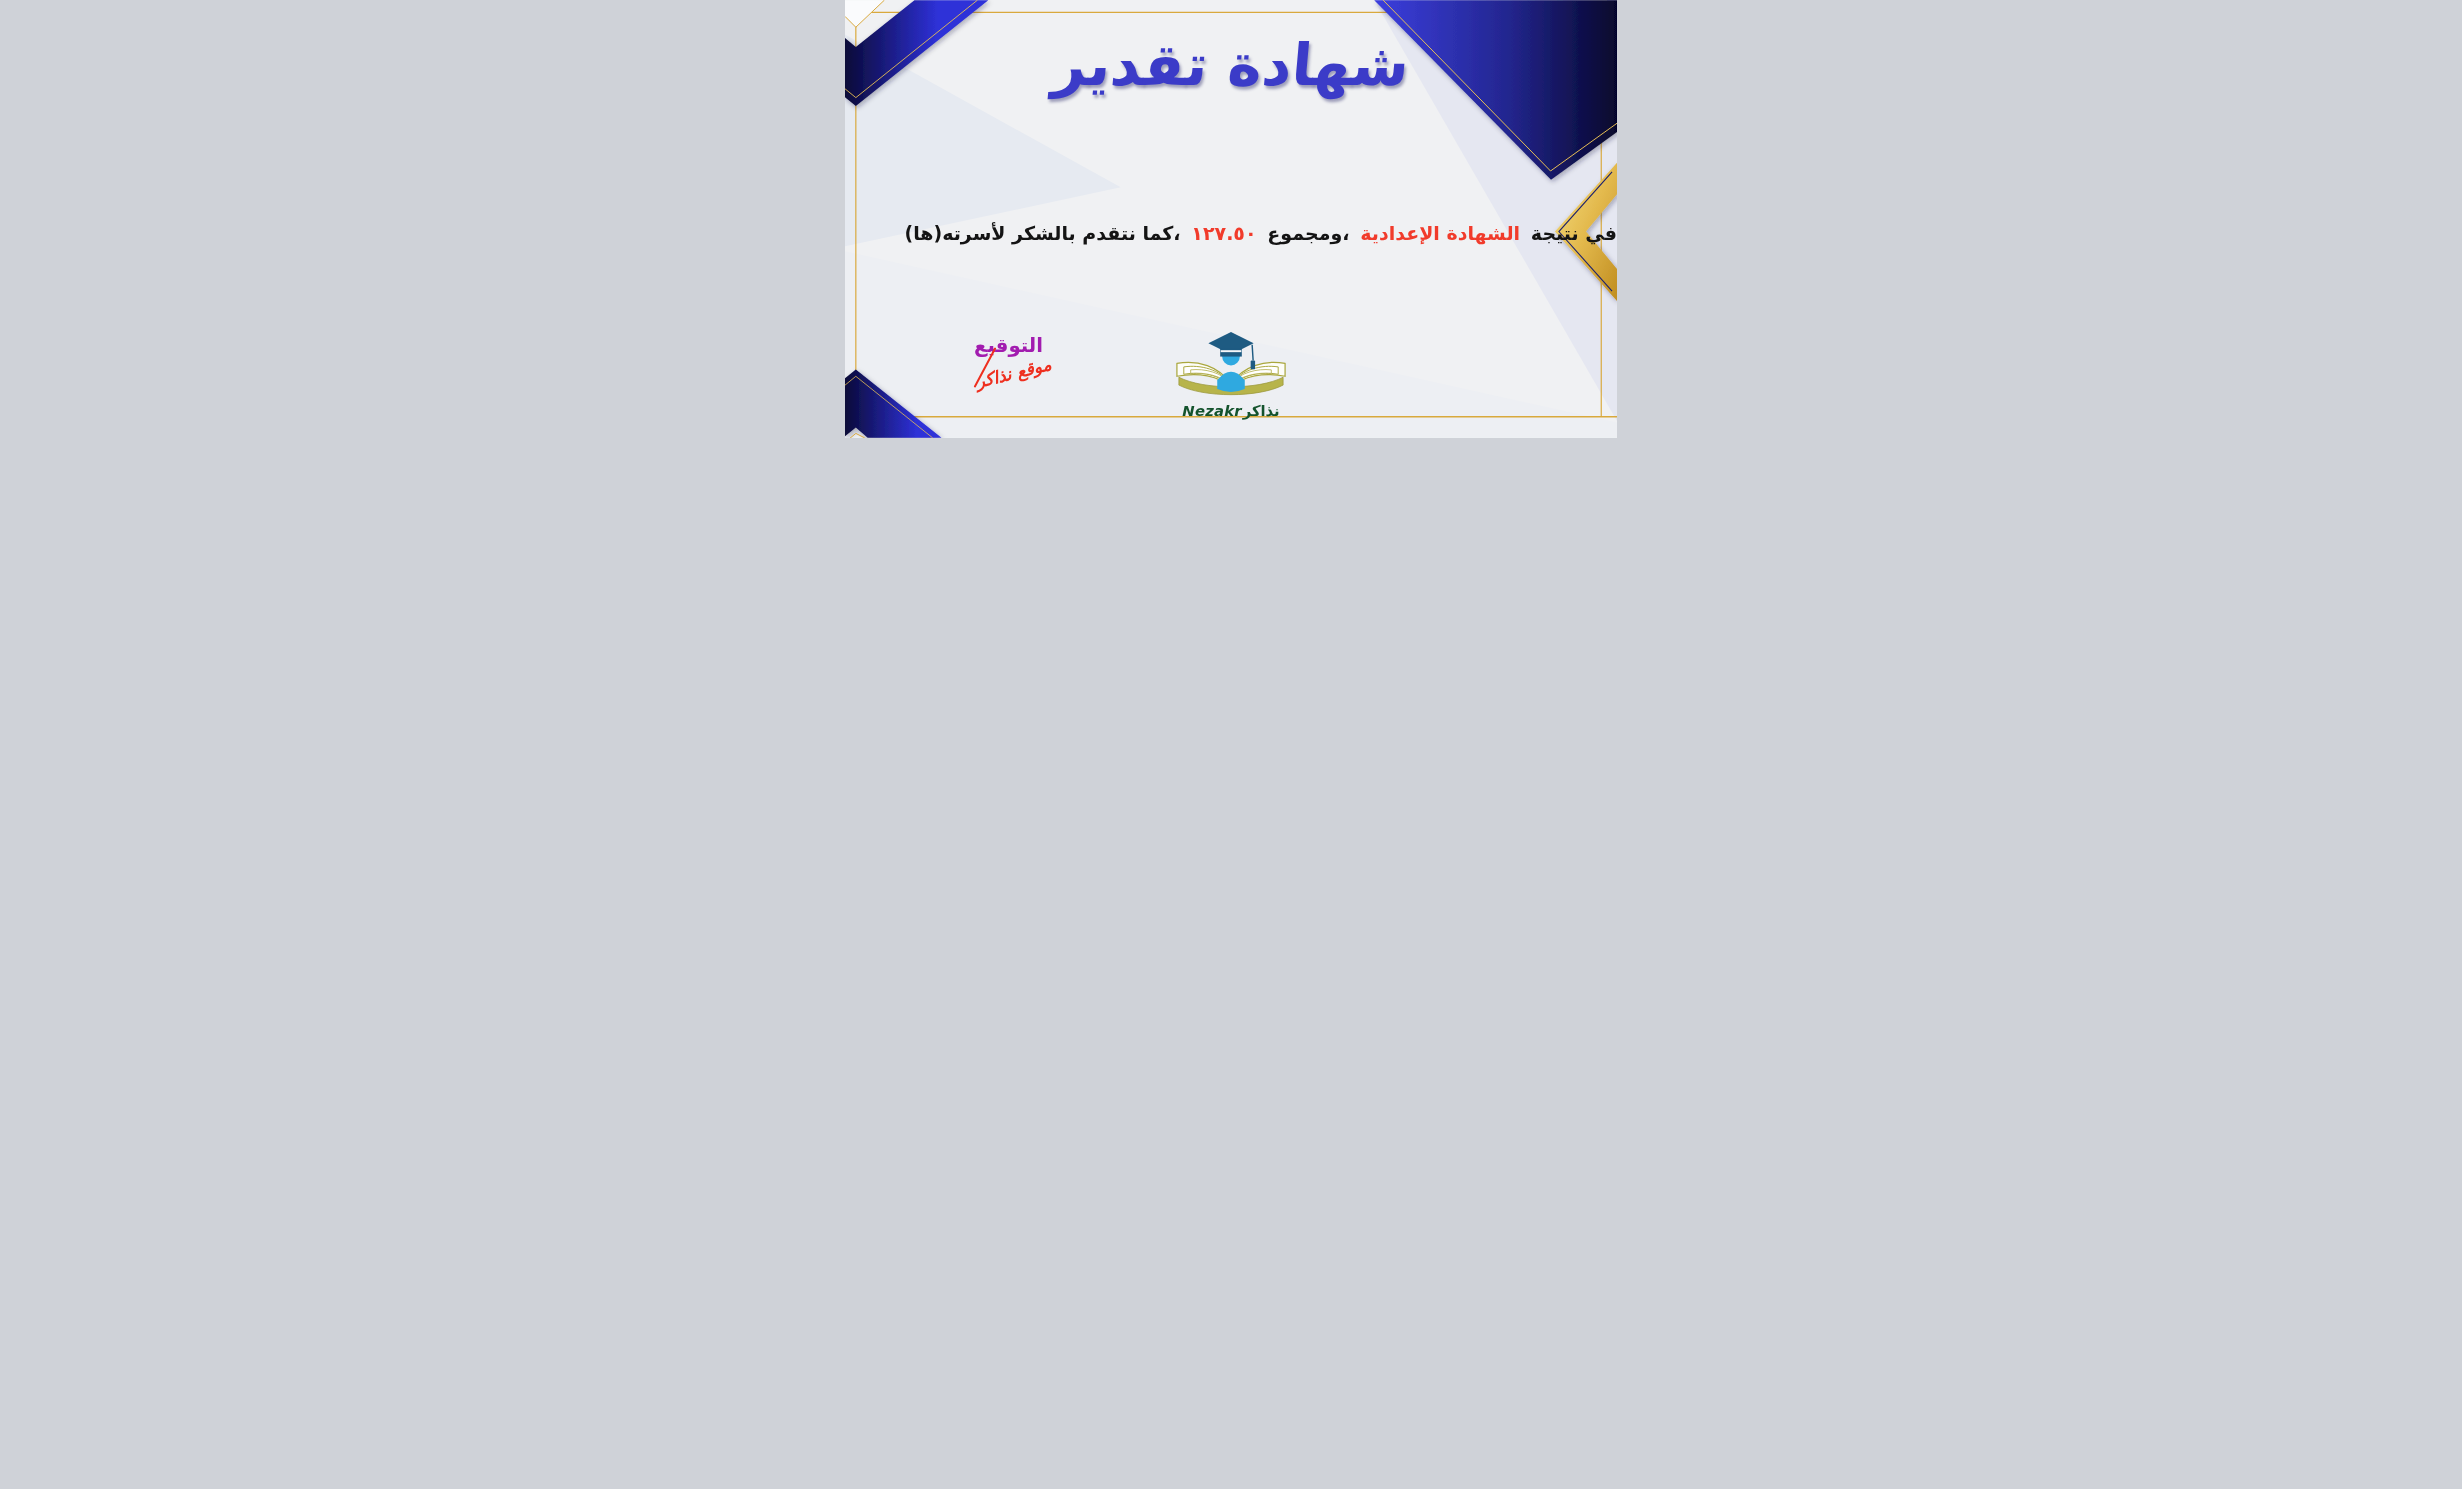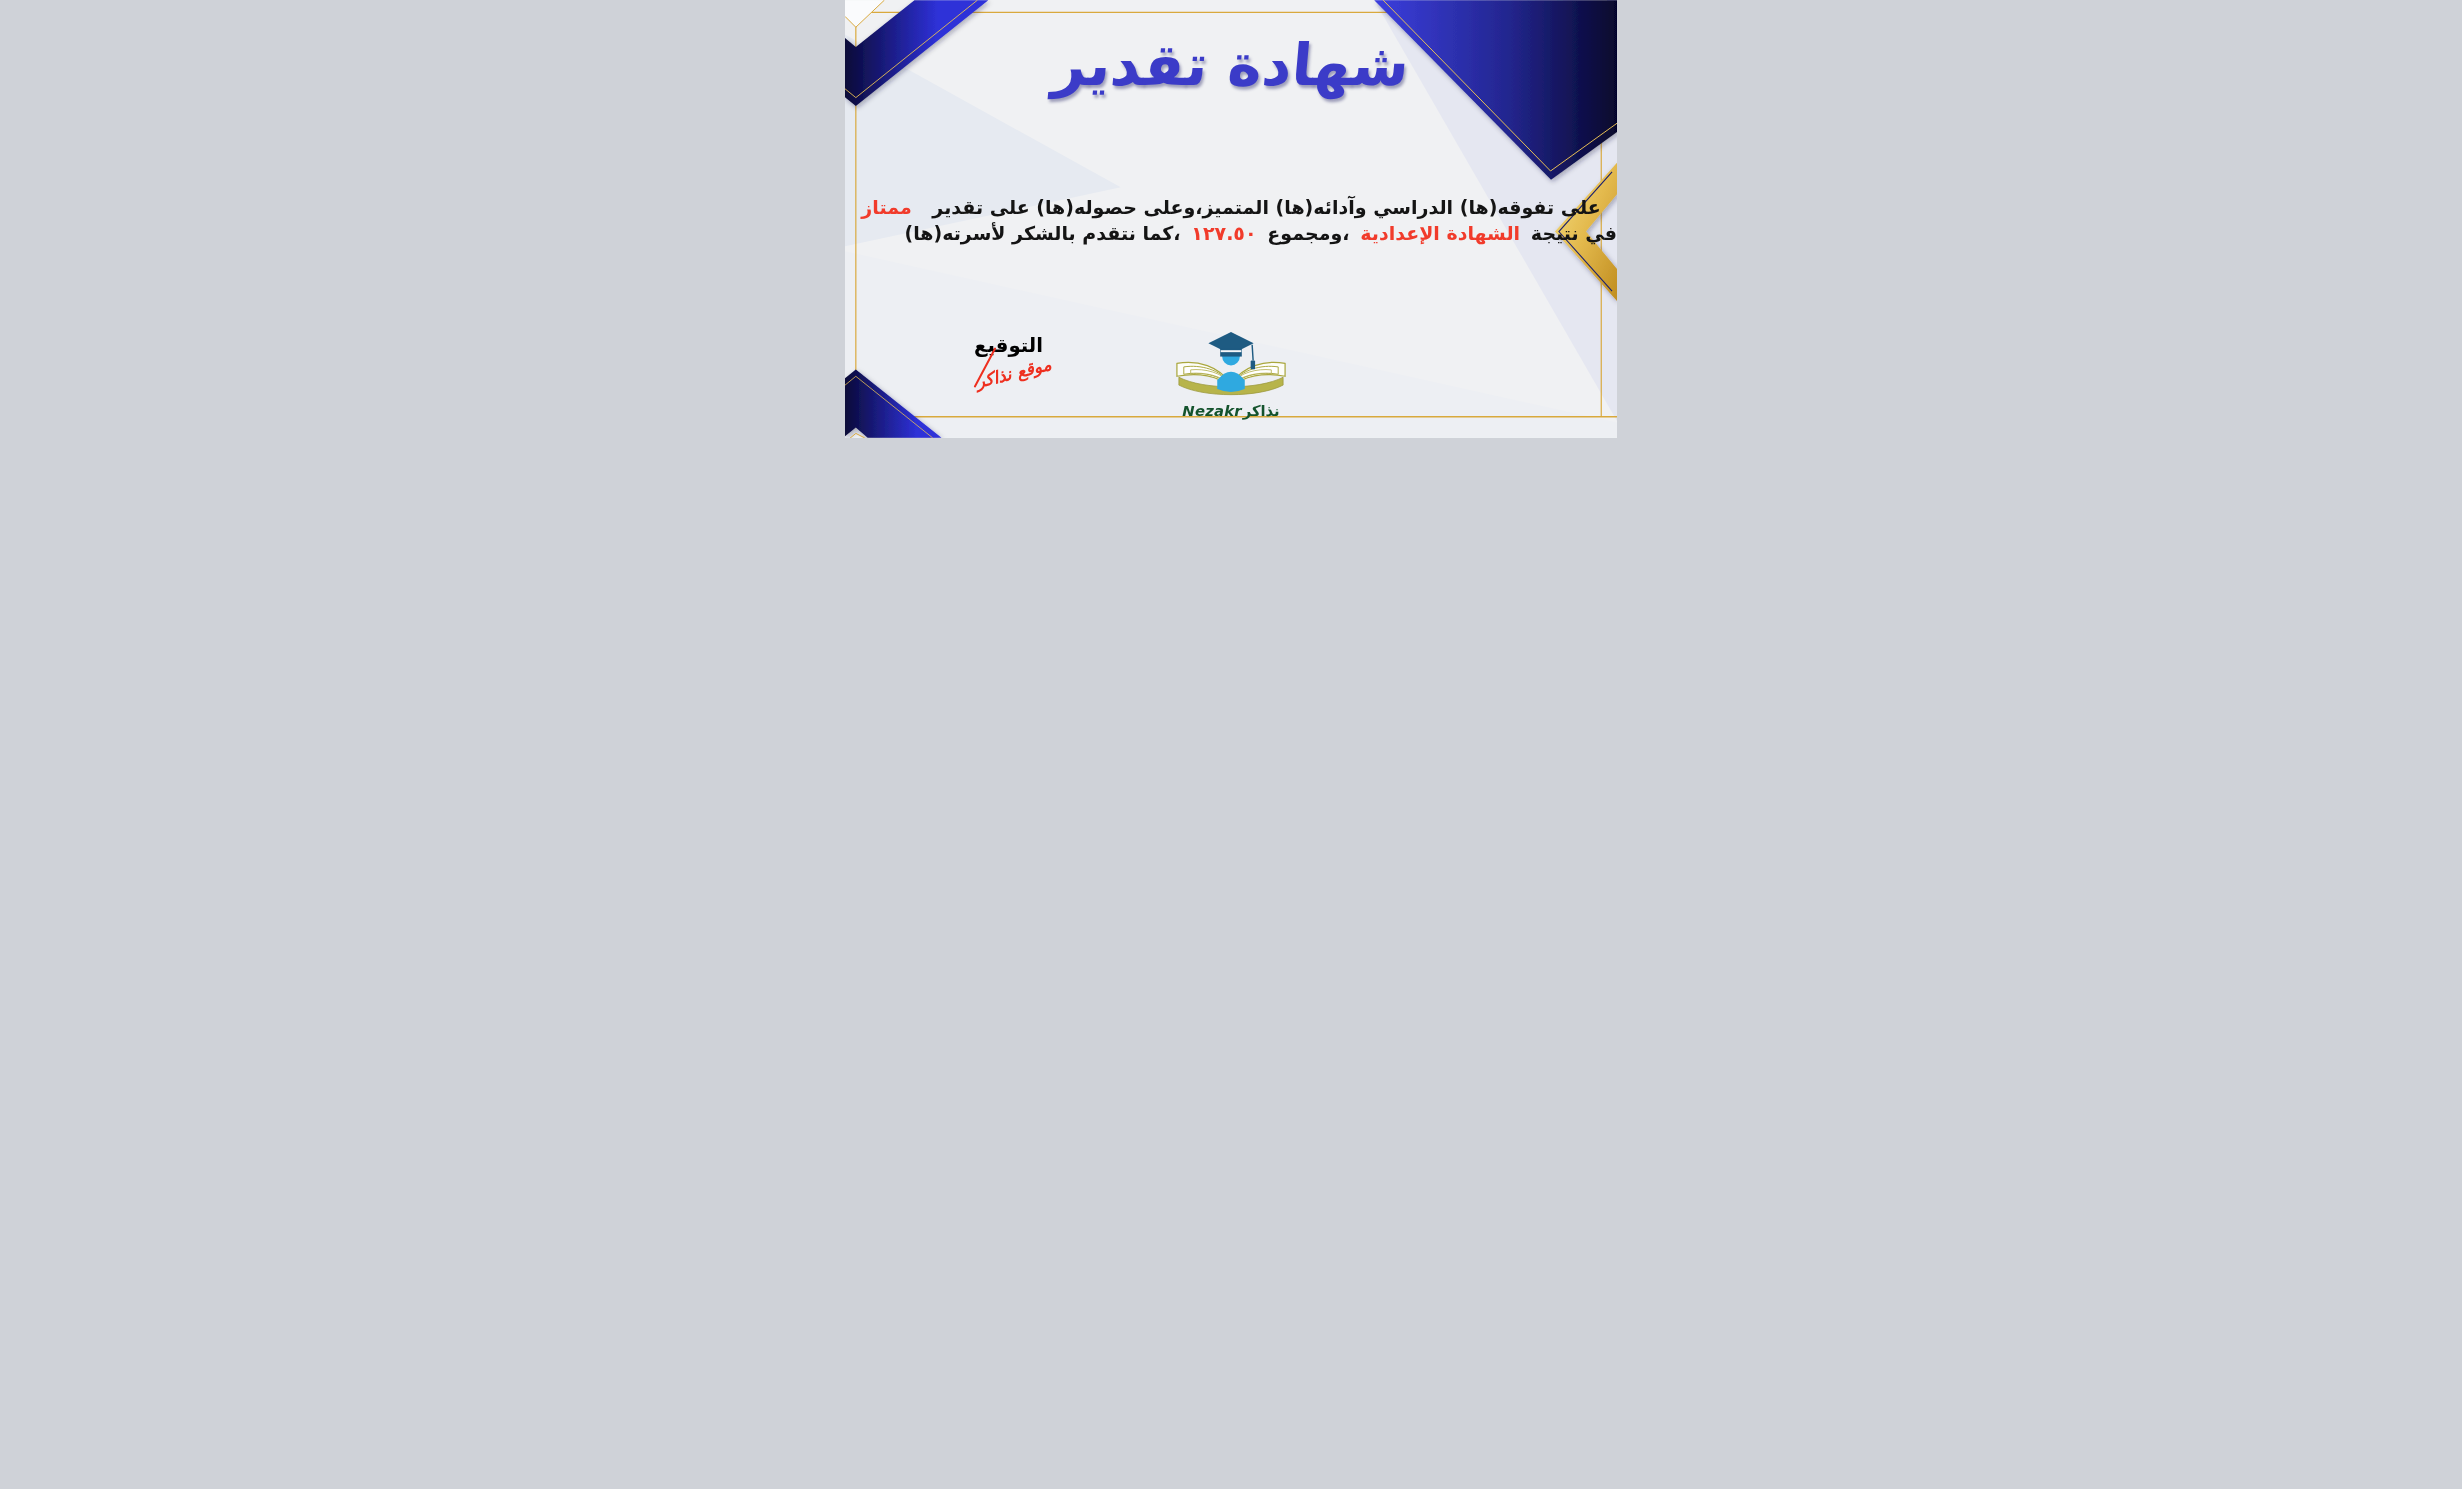--- a/index.html
+++ b/index.html
@@ -16,21 +16,21 @@
   }
   .line1{top:119px;font-size:19.7px;transform:translateX(-47px);}
   .name{top:158px;font-size:21.7px;color:#f13b2b;}
   .line3{top:196px;font-size:19px;}
   .line4{top:222px;font-size:19px;text-align:right;}
   .line5{top:262px;font-size:19px;}
   .line6{top:294px;font-size:19px;}
   .red{color:#f13b2b;}
   .grade{margin-inline-start:20.7px;}
   .gap{margin-inline:10.8px;}
-  .sig-label{position:absolute;left:129px;top:334px;font-size:19.7px;font-weight:bold;color:#000000;direction:rtl;}
+  .sig-label{position:absolute;left:129px;top:334px;font-size:19.7px;font-weight:bold;color:#a21caf;direction:rtl;}
   .sig-script{
     position:absolute;left:112px;top:363px;width:113px;text-align:center;
     font-size:17px;color:#ee2f1f;font-style:italic;font-weight:bold;direction:rtl;
     transform:rotate(-14deg);
   }
   .sig-flourish{
     position:absolute;left:139px;top:345px;width:2px;height:45px;background:#ee2f1f;
     border-radius:1.5px;transform:rotate(28deg);
   }
   .logo{position:absolute;left:327px;top:319px;width:118px;height:84px;}
@@ -92,23 +92,20 @@
     <path d="M1093,0 L1433,347 L1568,250" fill="none" stroke="#e8bf55" stroke-width="2"></path>
 
     <polygon filter="url(#ds)" points="1568,330 1442,470 1568,611 1568,546 1505,470 1568,394" fill="url(#gradGold)"></polygon>
     <path d="M1558,349 L1450,470 L1558,591" fill="none" stroke="#1c2170" stroke-width="2.2"></path>
   </svg>
 
   <div class="txt title">شهادة تقدير</div>
 
 
 
-  <div class="txt line3">
-    <span>على تفوقه(ها) الدراسي وآدائه(ها) المتميز،وعلى حصوله(ها) على تقدير</span><span class="red grade">ممتاز</span>
-  </div>
 
   <div class="txt line4">
     <span>في نتيجة</span><span class="red gap">الشهادة الإعدادية</span><span>،ومجموع</span><span class="red gap">١٢٧.٥٠</span><span>،كما نتقدم بالشكر لأسرته(ها)</span>
   </div>
 
 
   <div class="sig-label">التوقيع</div>
   <div class="sig-flourish"></div>
   <div class="sig-script">موقع نذاكر</div>
 

